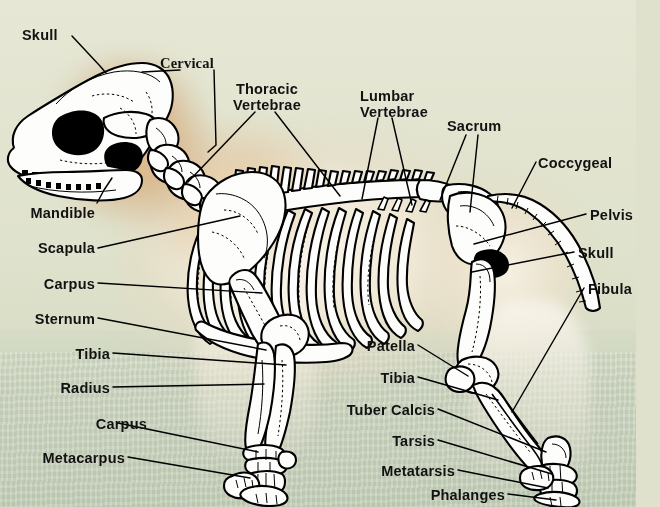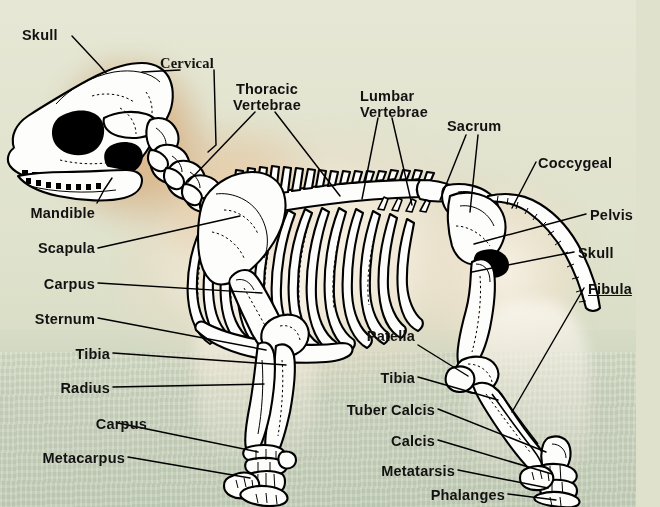--- a/index.html
+++ b/index.html
@@ -461,26 +461,26 @@
     <div>Lumbar</div>
     <div>Vertebrae</div>
   </div>
   <div class="label" style="left:447px;top:118px;">Sacrum</div>
   <div class="label" style="left:538px;top:155px;">Coccygeal</div>
   <div class="label r" style="left:0px;top:205px;width:95px;">Mandible</div>
   <div class="label" style="left:590px;top:207px;">Pelvis</div>
   <div class="label r" style="left:0px;top:240px;width:95px;">Scapula</div>
   <div class="label" style="left:578px;top:245px;">Skull</div>
   <div class="label r" style="left:0px;top:276px;width:95px;">Carpus</div>
-  <div class="label" style="left:588px;top:281px;text-decoration:underline;">Fibula</div>
+  <div class="label" style="left:588px;top:281px;">Fibula</div>
   <div class="label r" style="left:0px;top:311px;width:95px;">Sternum</div>
-  <div class="label r" style="left:300px;top:328px;width:115px;">Patella</div>
+  <div class="label r" style="left:300px;top:338px;width:115px;">Patella</div>
   <div class="label r" style="left:0px;top:346px;width:110px;">Tibia</div>
   <div class="label r" style="left:0px;top:380px;width:110px;">Radius</div>
   <div class="label r" style="left:300px;top:370px;width:115px;">Tibia</div>
   <div class="label r" style="left:310px;top:402px;width:125px;">Tuber Calcis</div>
   <div class="label r" style="left:0px;top:416px;width:115px;margin-left:32px;">Carpus</div>
-  <div class="label r" style="left:330px;top:433px;width:105px;">Calcis</div>
+  <div class="label r" style="left:330px;top:433px;width:105px;">Tarsis</div>
   <div class="label r" style="left:0px;top:450px;width:125px;">Metacarpus</div>
   <div class="label r" style="left:340px;top:463px;width:115px;">Metatarsis</div>
   <div class="label r" style="left:390px;top:487px;width:115px;">Phalanges</div>
 
 </div>
 
 </body></html>

